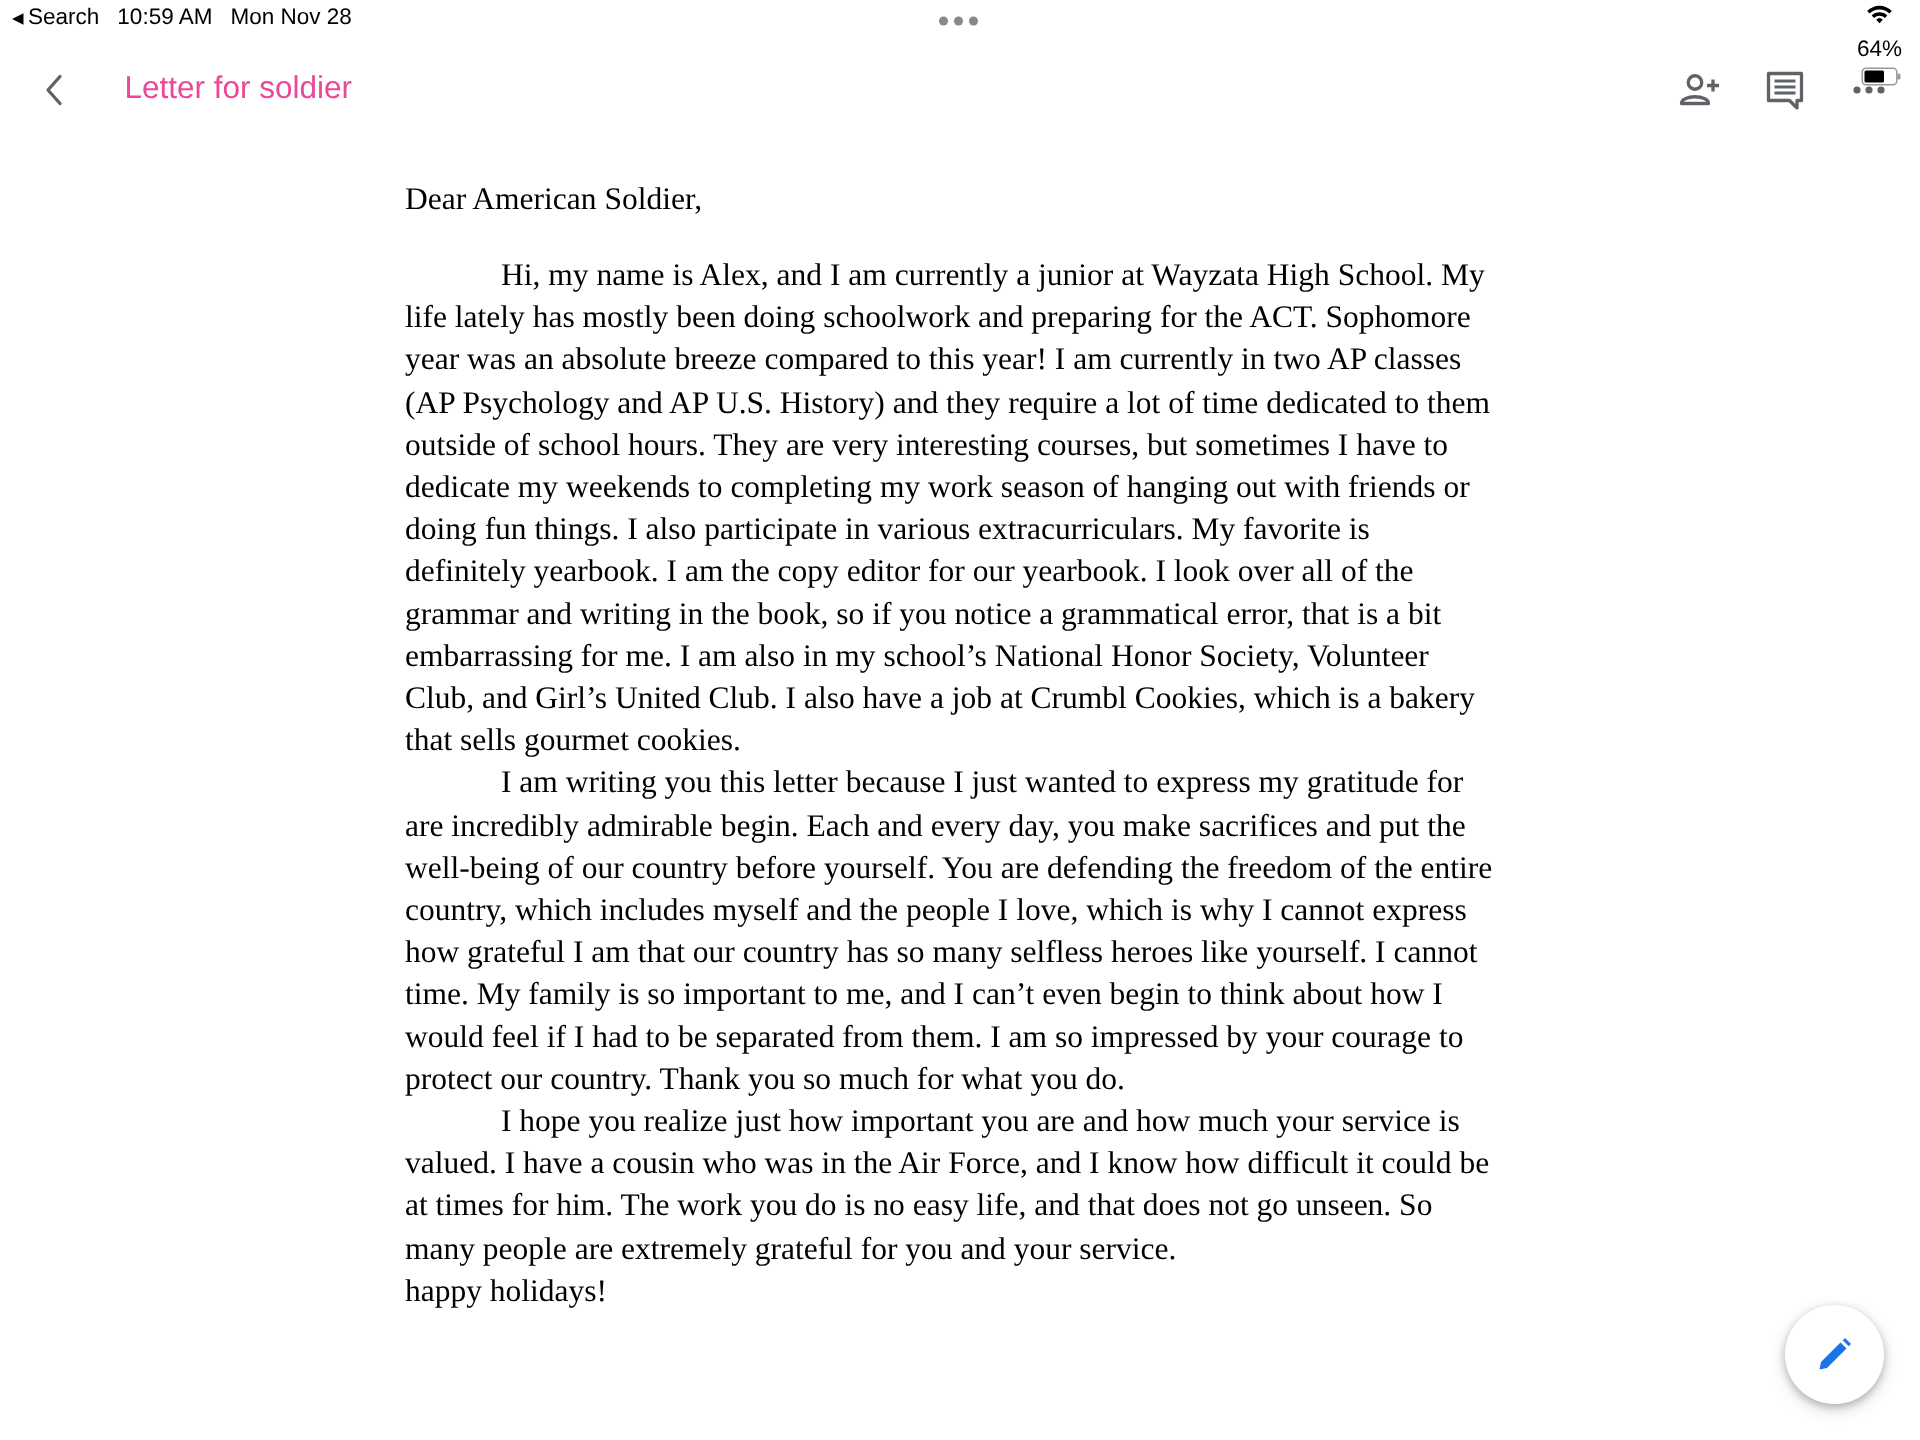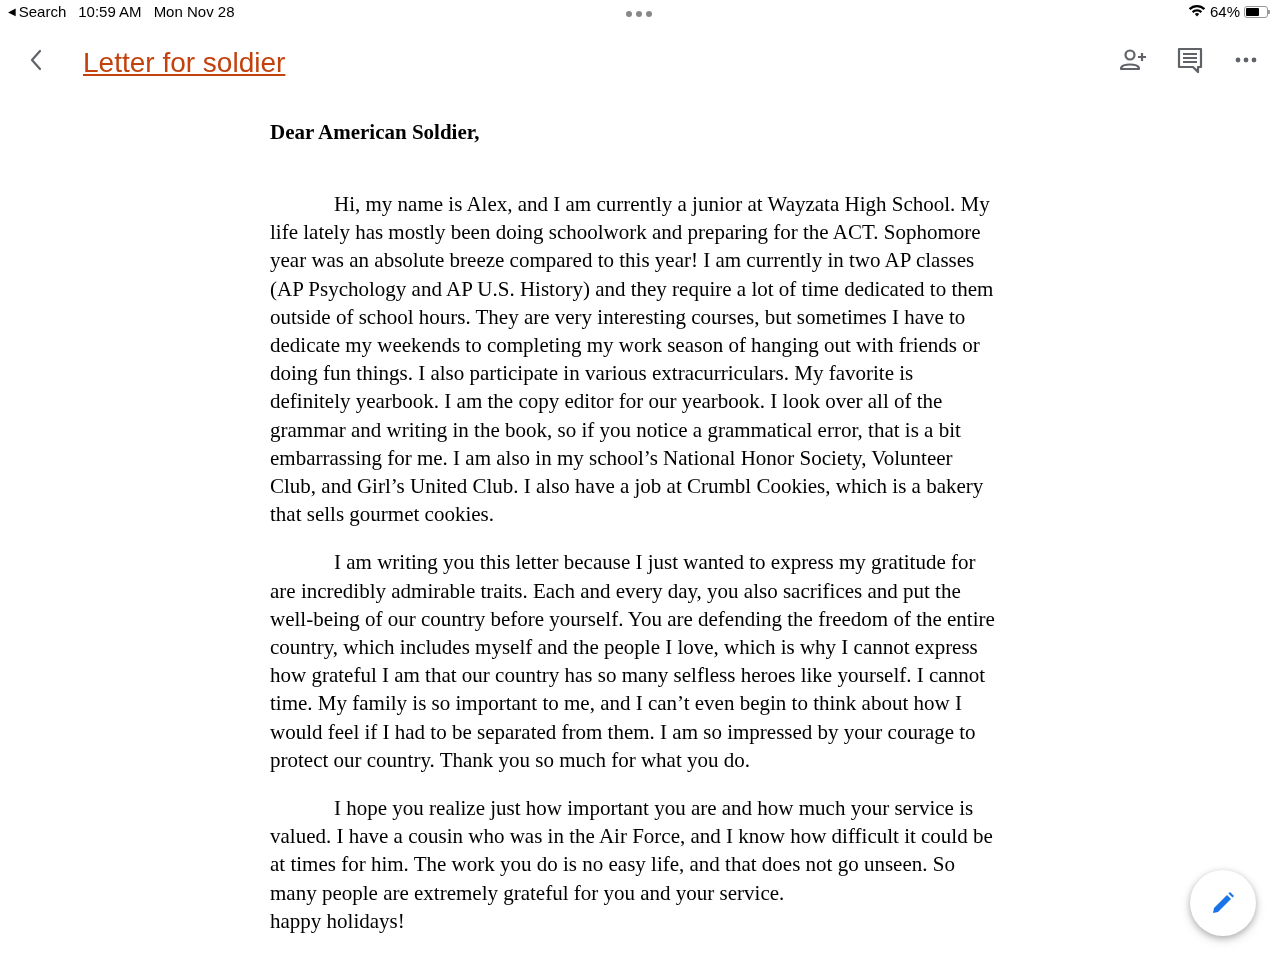--- a/index.html
+++ b/index.html
@@ -2,33 +2,33 @@
 <html><head>
 <meta charset="utf-8">
 <style>
   html, body { margin:0; padding:0; }
   body { width:1280px; height:960px; background:#fff; overflow:hidden; position:relative; font-family:"Liberation Sans", sans-serif; }
   .status-bar { position:absolute; top:0; left:0; width:1280px; height:26px; }
   .sb-left { position:absolute; left:8px; top:3px; font-size:15px; color:#000; display:flex; gap:12px; align-items:center; }
   .sb-left .back-app { display:flex; align-items:center; gap:3px; }
   .sb-dots { position:absolute; left:626px; top:11px; display:flex; gap:4px; }
   .sb-dots span { width:6px; height:6px; border-radius:50%; background:#888; }
-  .sb-right { position:absolute; right:12px; top:3px; display:flex; align-items:center; gap:4px; font-size:15px; color:#000; }
+  .sb-right { position:absolute; right:12px; top:3px; display:flex; align-items:center; gap:4px; font-size:15px; color:#000;flex-direction:column; }
   .battery { width:24px; height:12px; border:1px solid #999; border-radius:3px; position:relative; padding:1px; box-sizing:border-box; }
   .battery .fill { height:100%; background:#000; border-radius:1px; }
   .battery:after { content:""; position:absolute; right:-3px; top:3px; width:2px; height:4px; background:#999; border-radius:0 1px 1px 0; }
   .toolbar { position:absolute; top:36px; left:0; width:1280px; height:48px; }
   .back-btn { position:absolute; left:22px; top:10px; width:28px; height:28px; display:flex; align-items:center; justify-content:center; cursor:pointer; }
-  .doc-title { position:absolute; left:83px; top:11px; font-size:28px; color:#c2410c;text-decoration:underline; }
+  .doc-title { position:absolute; left:83px; top:11px; font-size:21px; color:#ec4899; }
   .tb-icons { position:absolute; right:18px; top:8px; display:flex; gap:24px; align-items:center; }
   .tb-icon { width:32px; height:32px; display:flex; align-items:center; justify-content:center; cursor:pointer; }
   .doc { position:absolute; left:270px; top:118px; width:760px; font-family:"Liberation Serif", serif; font-size:21px; color:#000; }
-  .salutation { line-height:28px; margin-bottom:44px;font-weight:bold; }
+  .salutation { line-height:28px; margin-bottom:23px; }
   .para .line { line-height:28.2px; white-space:nowrap; }
-  .para .line.indent { padding-left:64px;margin-top:20px; }
+  .para .line.indent { padding-left:64px; }
   .fab { position:absolute; left:1190px; top:870px; width:66px; height:66px; border-radius:50%; background:#fff; box-shadow:0 2px 6px rgba(0,0,0,0.25), 0 4px 12px rgba(0,0,0,0.12); display:flex; align-items:center; justify-content:center; cursor:pointer; }
 </style>
 </head>
 <body>
 
 <div class="status-bar">
   <div class="sb-left">
     <span class="back-app">
       <span style="font-size:10px;">◀</span>
       <span>Search</span>
@@ -99,21 +99,21 @@
         <div class="line">dedicate my weekends to completing my work season of hanging out with friends or</div>
         <div class="line">doing fun things. I also participate in various extracurriculars. My favorite is</div>
         <div class="line">definitely yearbook. I am the copy editor for our yearbook. I look over all of the</div>
         <div class="line">grammar and writing in the book, so if you notice a grammatical error, that is a bit</div>
         <div class="line">embarrassing for me. I am also in my school’s National Honor Society, Volunteer</div>
         <div class="line">Club, and Girl’s United Club. I also have a job at Crumbl Cookies, which is a bakery</div>
         <div class="line">that sells gourmet cookies.</div>
       </div>
       <div class="para">
         <div class="line indent">I am writing you this letter because I just wanted to express my gratitude for</div>
-        <div class="line">are incredibly admirable traits. Each and every day, you also sacrifices and put the</div>
+        <div class="line">are incredibly admirable begin. Each and every day, you make sacrifices and put the</div>
         <div class="line">well-being of our country before yourself. You are defending the freedom of the entire</div>
         <div class="line">country, which includes myself and the people I love, which is why I cannot express</div>
         <div class="line">how grateful I am that our country has so many selfless heroes like yourself. I cannot</div>
         <div class="line">time. My family is so important to me, and I can’t even begin to think about how I</div>
         <div class="line">would feel if I had to be separated from them. I am so impressed by your courage to</div>
         <div class="line">protect our country. Thank you so much for what you do.</div>
       </div>
       <div class="para">
         <div class="line indent">I hope you realize just how important you are and how much your service is</div>
         <div class="line">valued. I have a cousin who was in the Air Force, and I know how difficult it could be</div>

